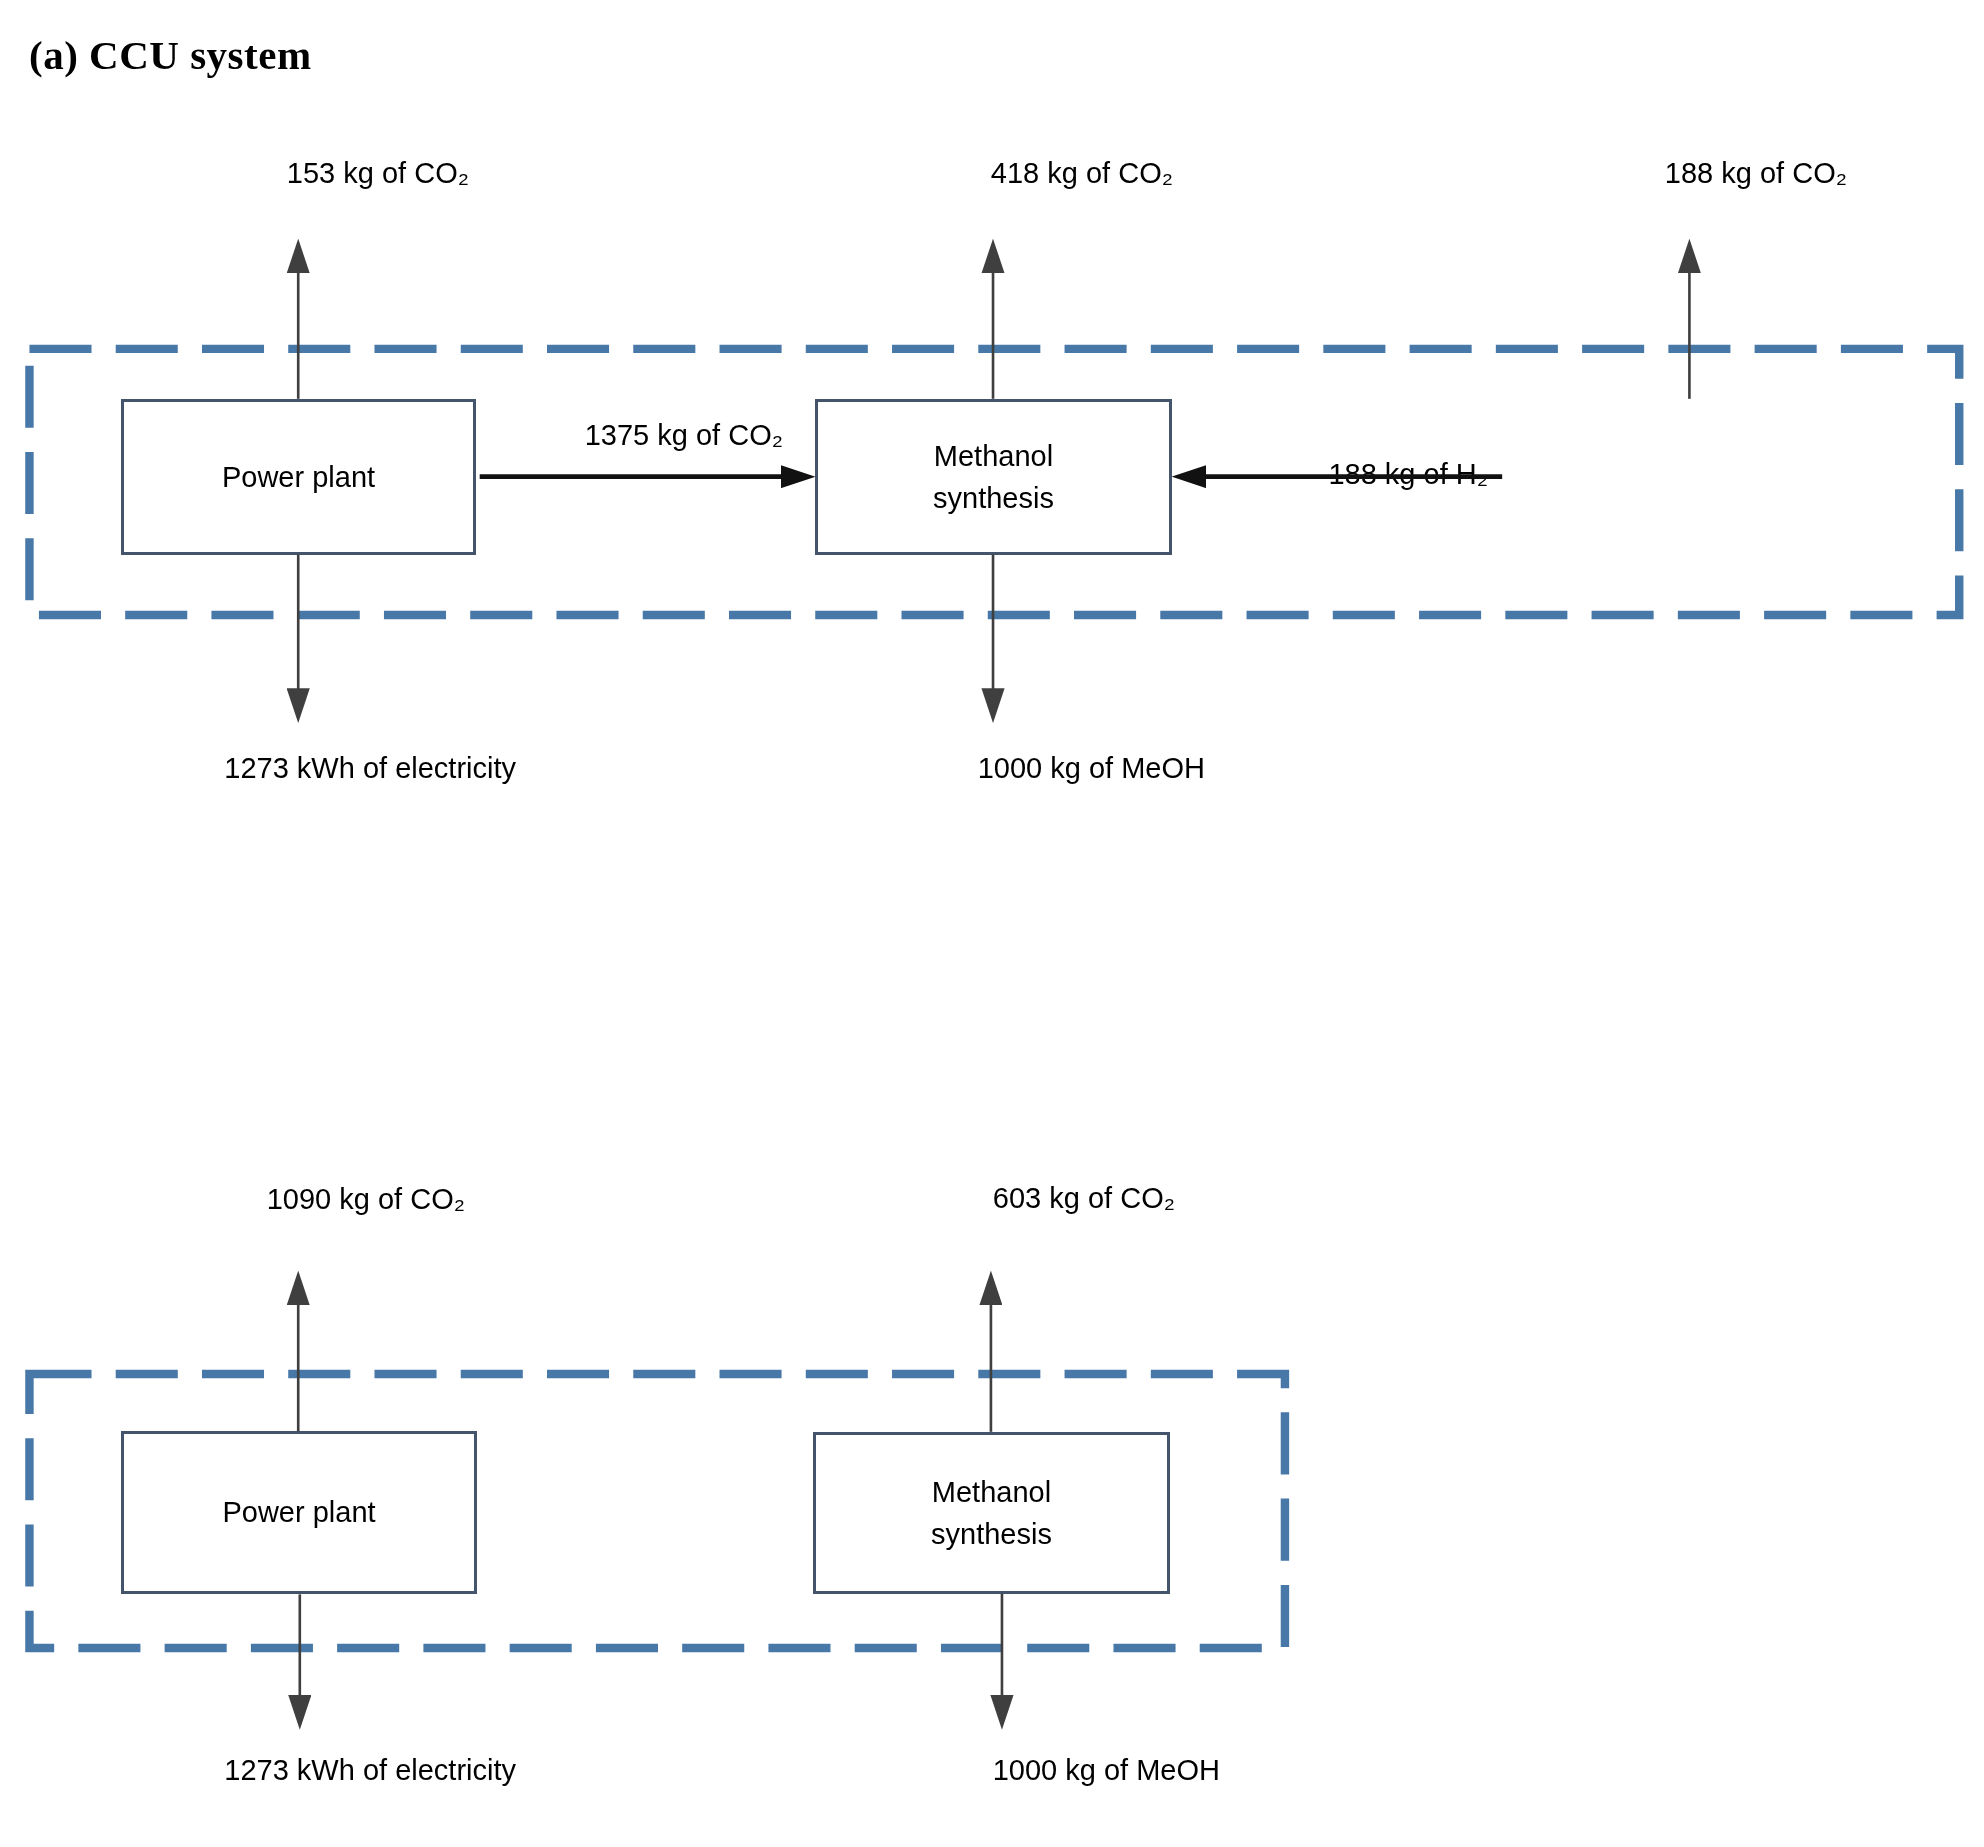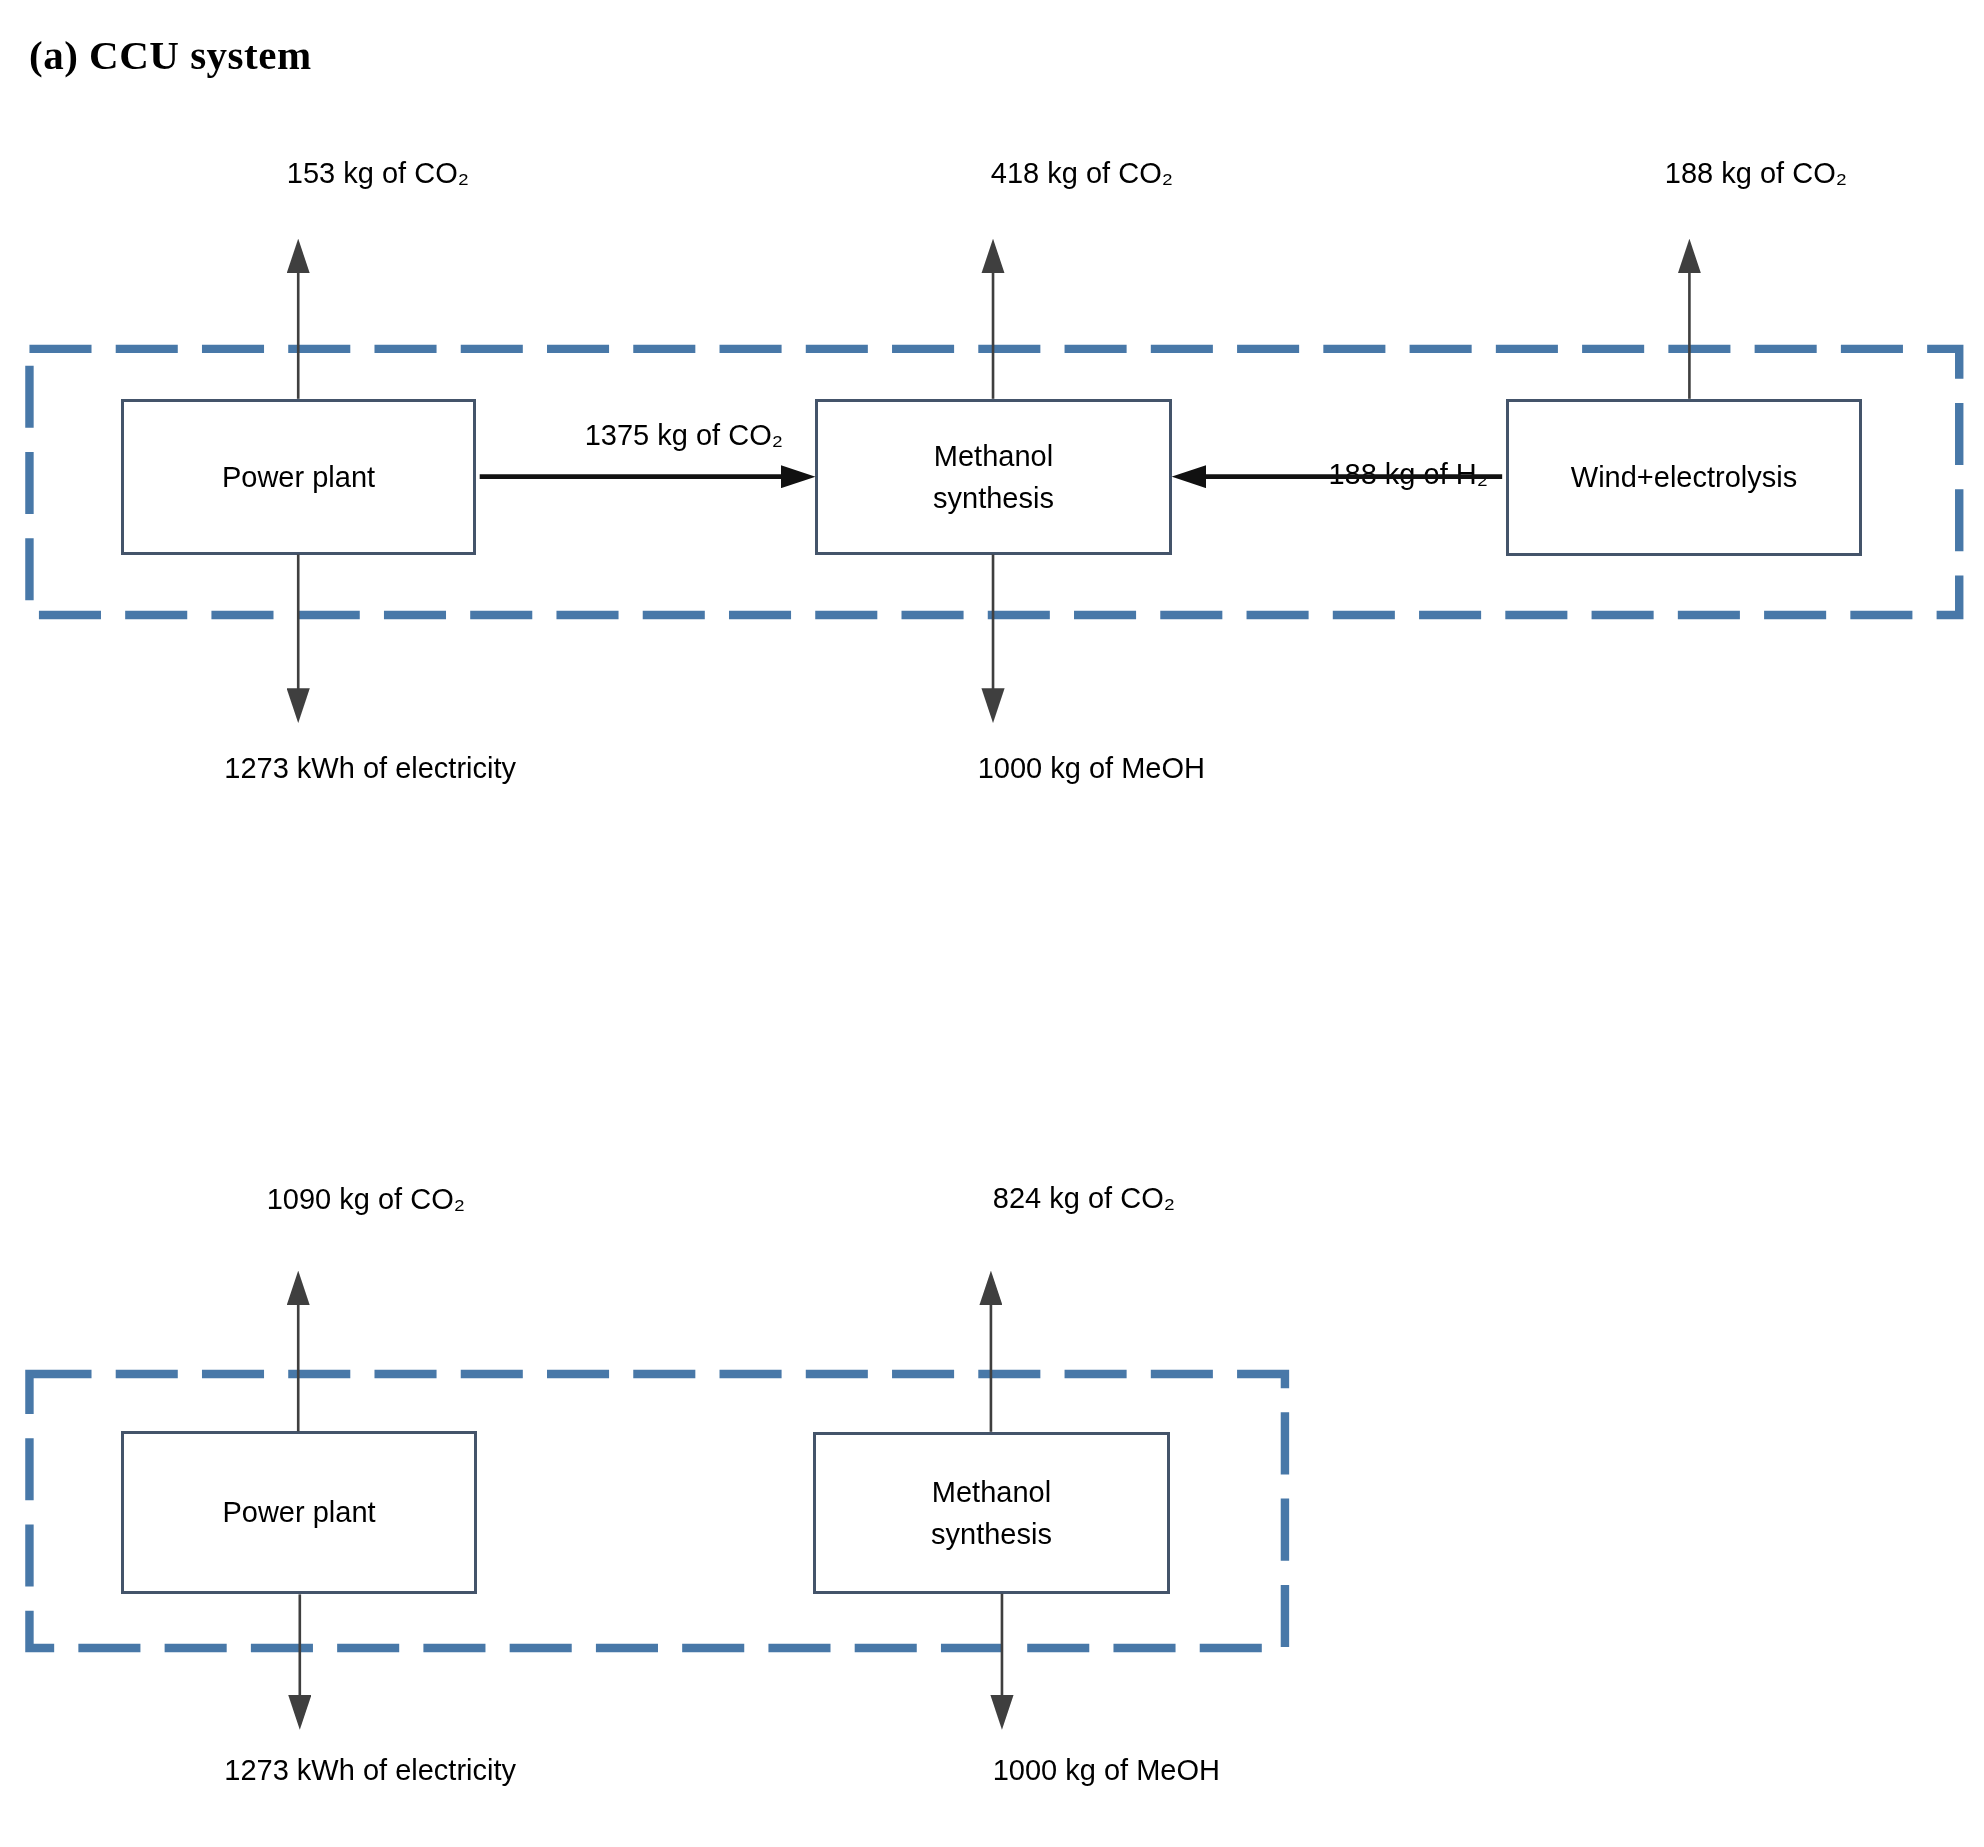--- a/index.html
+++ b/index.html
@@ -60,28 +60,27 @@
   <div class="lbl" style="left:153px;top:156px;width:316px;">153 kg of CO₂</div>
   <div class="lbl" style="left:857px;top:156px;width:316px;">418 kg of CO₂</div>
   <div class="lbl" style="left:1531px;top:156px;width:316px;">188 kg of CO₂</div>
 
   <div class="lbl" style="left:515px;top:418px;width:268px;">1375 kg of CO₂</div>
   <div class="lbl" style="left:1220px;top:417px;width:268px;margin-top:40px;">188 kg of H₂</div>
 
   <div class="box" style="left:121px;top:399px;width:355px;height:156px;">Power plant</div>
   <div class="box" style="left:815px;top:399px;width:357px;height:156px;">Methanol
 synthesis</div>
-  <div class="box" style="left:1506px;top:399px;width:356px;height:157px;">Wind+electrolysis</div>
 
   <div class="lbl" style="left:95px;top:751px;width:421px;">1273 kWh of electricity</div>
   <div class="lbl" style="left:784px;top:751px;width:421px;">1000 kg of MeOH</div>
 
 
   <div class="lbl" style="left:149px;top:1182px;width:316px;">1090 kg of CO₂</div>
-  <div class="lbl" style="left:859px;top:1181px;width:316px;">824 kg of CO₂</div>
+  <div class="lbl" style="left:859px;top:1181px;width:316px;">603 kg of CO₂</div>
 
   <div class="box" style="left:121px;top:1431px;width:356px;height:163px;">Power plant</div>
   <div class="box" style="left:813px;top:1432px;width:357px;height:162px;">Methanol
 synthesis</div>
 
   <div class="lbl" style="left:95px;top:1753px;width:421px;">1273 kWh of electricity</div>
   <div class="lbl" style="left:799px;top:1753px;width:421px;">1000 kg of MeOH</div>
 
   <svg class="layer" viewBox="0 0 3774 3513" xmlns="http://www.w3.org/2000/svg">
     <defs>

